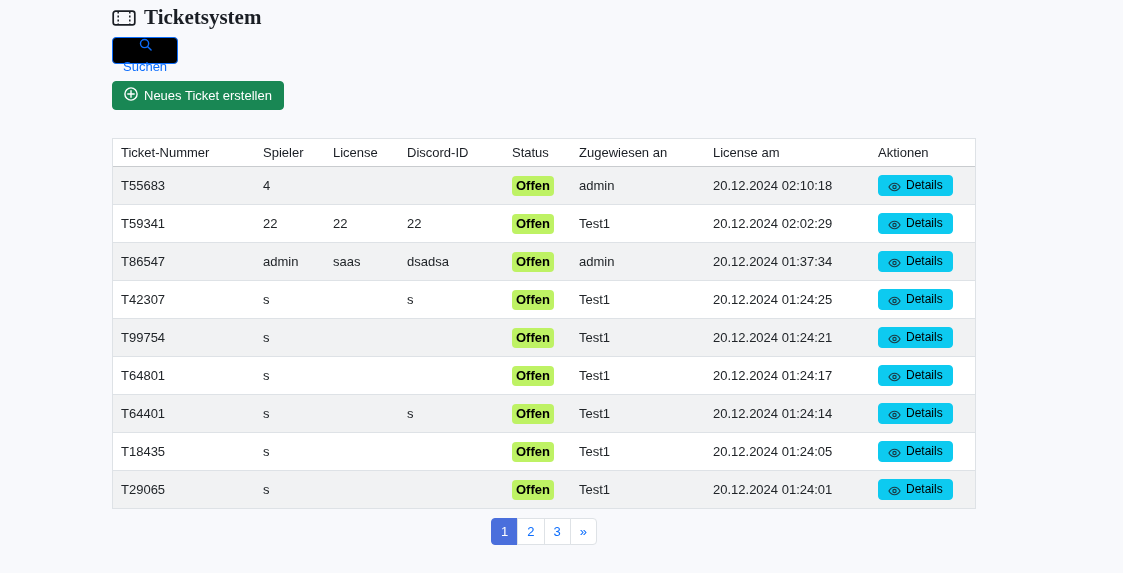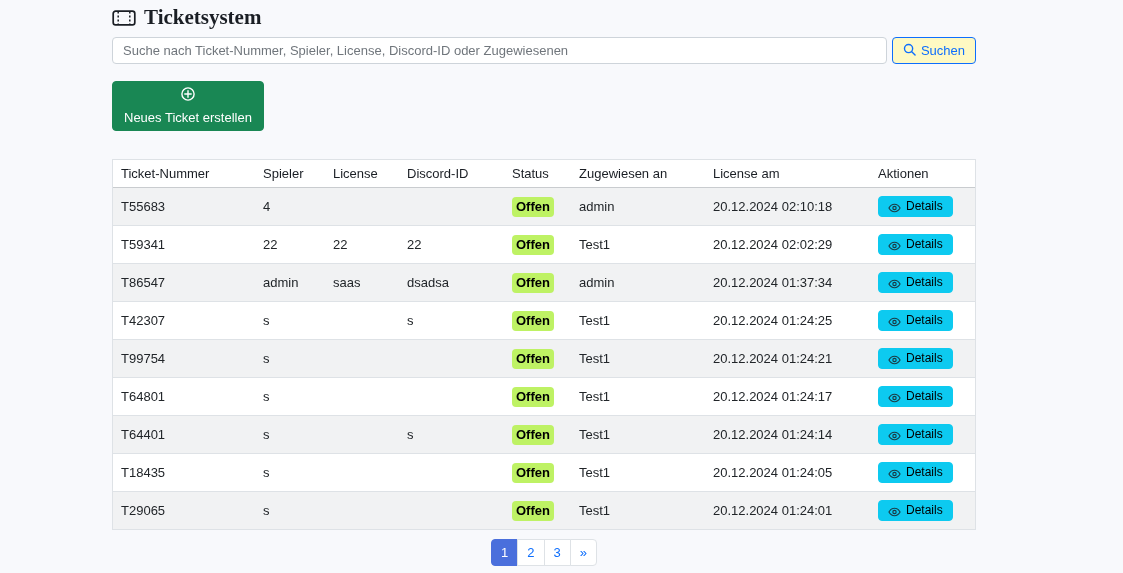--- a/index.html
+++ b/index.html
@@ -27,33 +27,33 @@
     flex: 1; height: 27px;
     border: 1px solid #ced4da; border-radius: 4px;
     background: #fff; padding: 0 10px;
     font-family: "Liberation Sans", sans-serif;
     font-size: 13px; color: #212529;
     outline: none;
   }
   .search-input::placeholder { color: #70767c; }
   .btn-search {
     height: 27px; padding: 0 10px;
-    background: #fef9c3; border: 1px solid #0d6efd; border-radius: 4px;
+    background: #000000; border: 1px solid #0d6efd; border-radius: 4px;
     color: #0d6efd; font-size: 13px;
     display: inline-flex; align-items: center; gap: 5px;
-    cursor: pointer; font-family: "Liberation Sans", sans-serif;
+    cursor: pointer; font-family: "Liberation Sans", sans-serif; flex-direction: column;
   }
 
   
   .btn-new {
     margin-top: 17px;
     background: #198754; border: 1px solid #198754; border-radius: 4px;
     color: #fff; font-size: 13px; padding: 5px 11px;
     display: inline-flex; align-items: center; gap: 6px;
-    cursor: pointer; font-family: "Liberation Sans", sans-serif; flex-direction: column;
+    cursor: pointer; font-family: "Liberation Sans", sans-serif;
   }
 
   
   .table-wrap {
     margin-top: 28px;
     border: 1px solid #dee2e6;
     background: #fff;
   }
   table { width: 100%; border-collapse: collapse; font-size: 13px; }
   thead th {
@@ -114,21 +114,20 @@
       <svg width="24" height="18" viewBox="0 0 24 18" fill="none" xmlns="http://www.w3.org/2000/svg">
         <rect x="1.2" y="2.2" width="21.6" height="13.6" rx="2.4" stroke="#1a1e24" stroke-width="1.7"></rect>
         <line x1="6.2" y1="2.5" x2="6.2" y2="15.5" stroke="#1a1e24" stroke-width="1.5" stroke-dasharray="2 2"></line>
         <line x1="17.8" y1="2.5" x2="17.8" y2="15.5" stroke="#1a1e24" stroke-width="1.5" stroke-dasharray="2 2"></line>
       </svg>
     </span>
     <span>Ticketsystem</span>
   </div>
 
   <div class="search-row">
-    <input class="search-input" type="text" placeholder="Suche nach Ticket-Nummer, Spieler, License, Discord-ID oder Zugewiesenen" style="">
     <button class="btn-search">
       <span>
         <svg width="13" height="13" viewBox="0 0 14 14" fill="none" xmlns="http://www.w3.org/2000/svg">
           <circle cx="6" cy="6" r="4.4" stroke="#0d6efd" stroke-width="1.5"></circle>
           <line x1="9.4" y1="9.4" x2="13" y2="13" stroke="#0d6efd" stroke-width="1.5" stroke-linecap="round"></line>
         </svg>
       </span>
       <span>Suchen</span>
     </button>
   </div>

